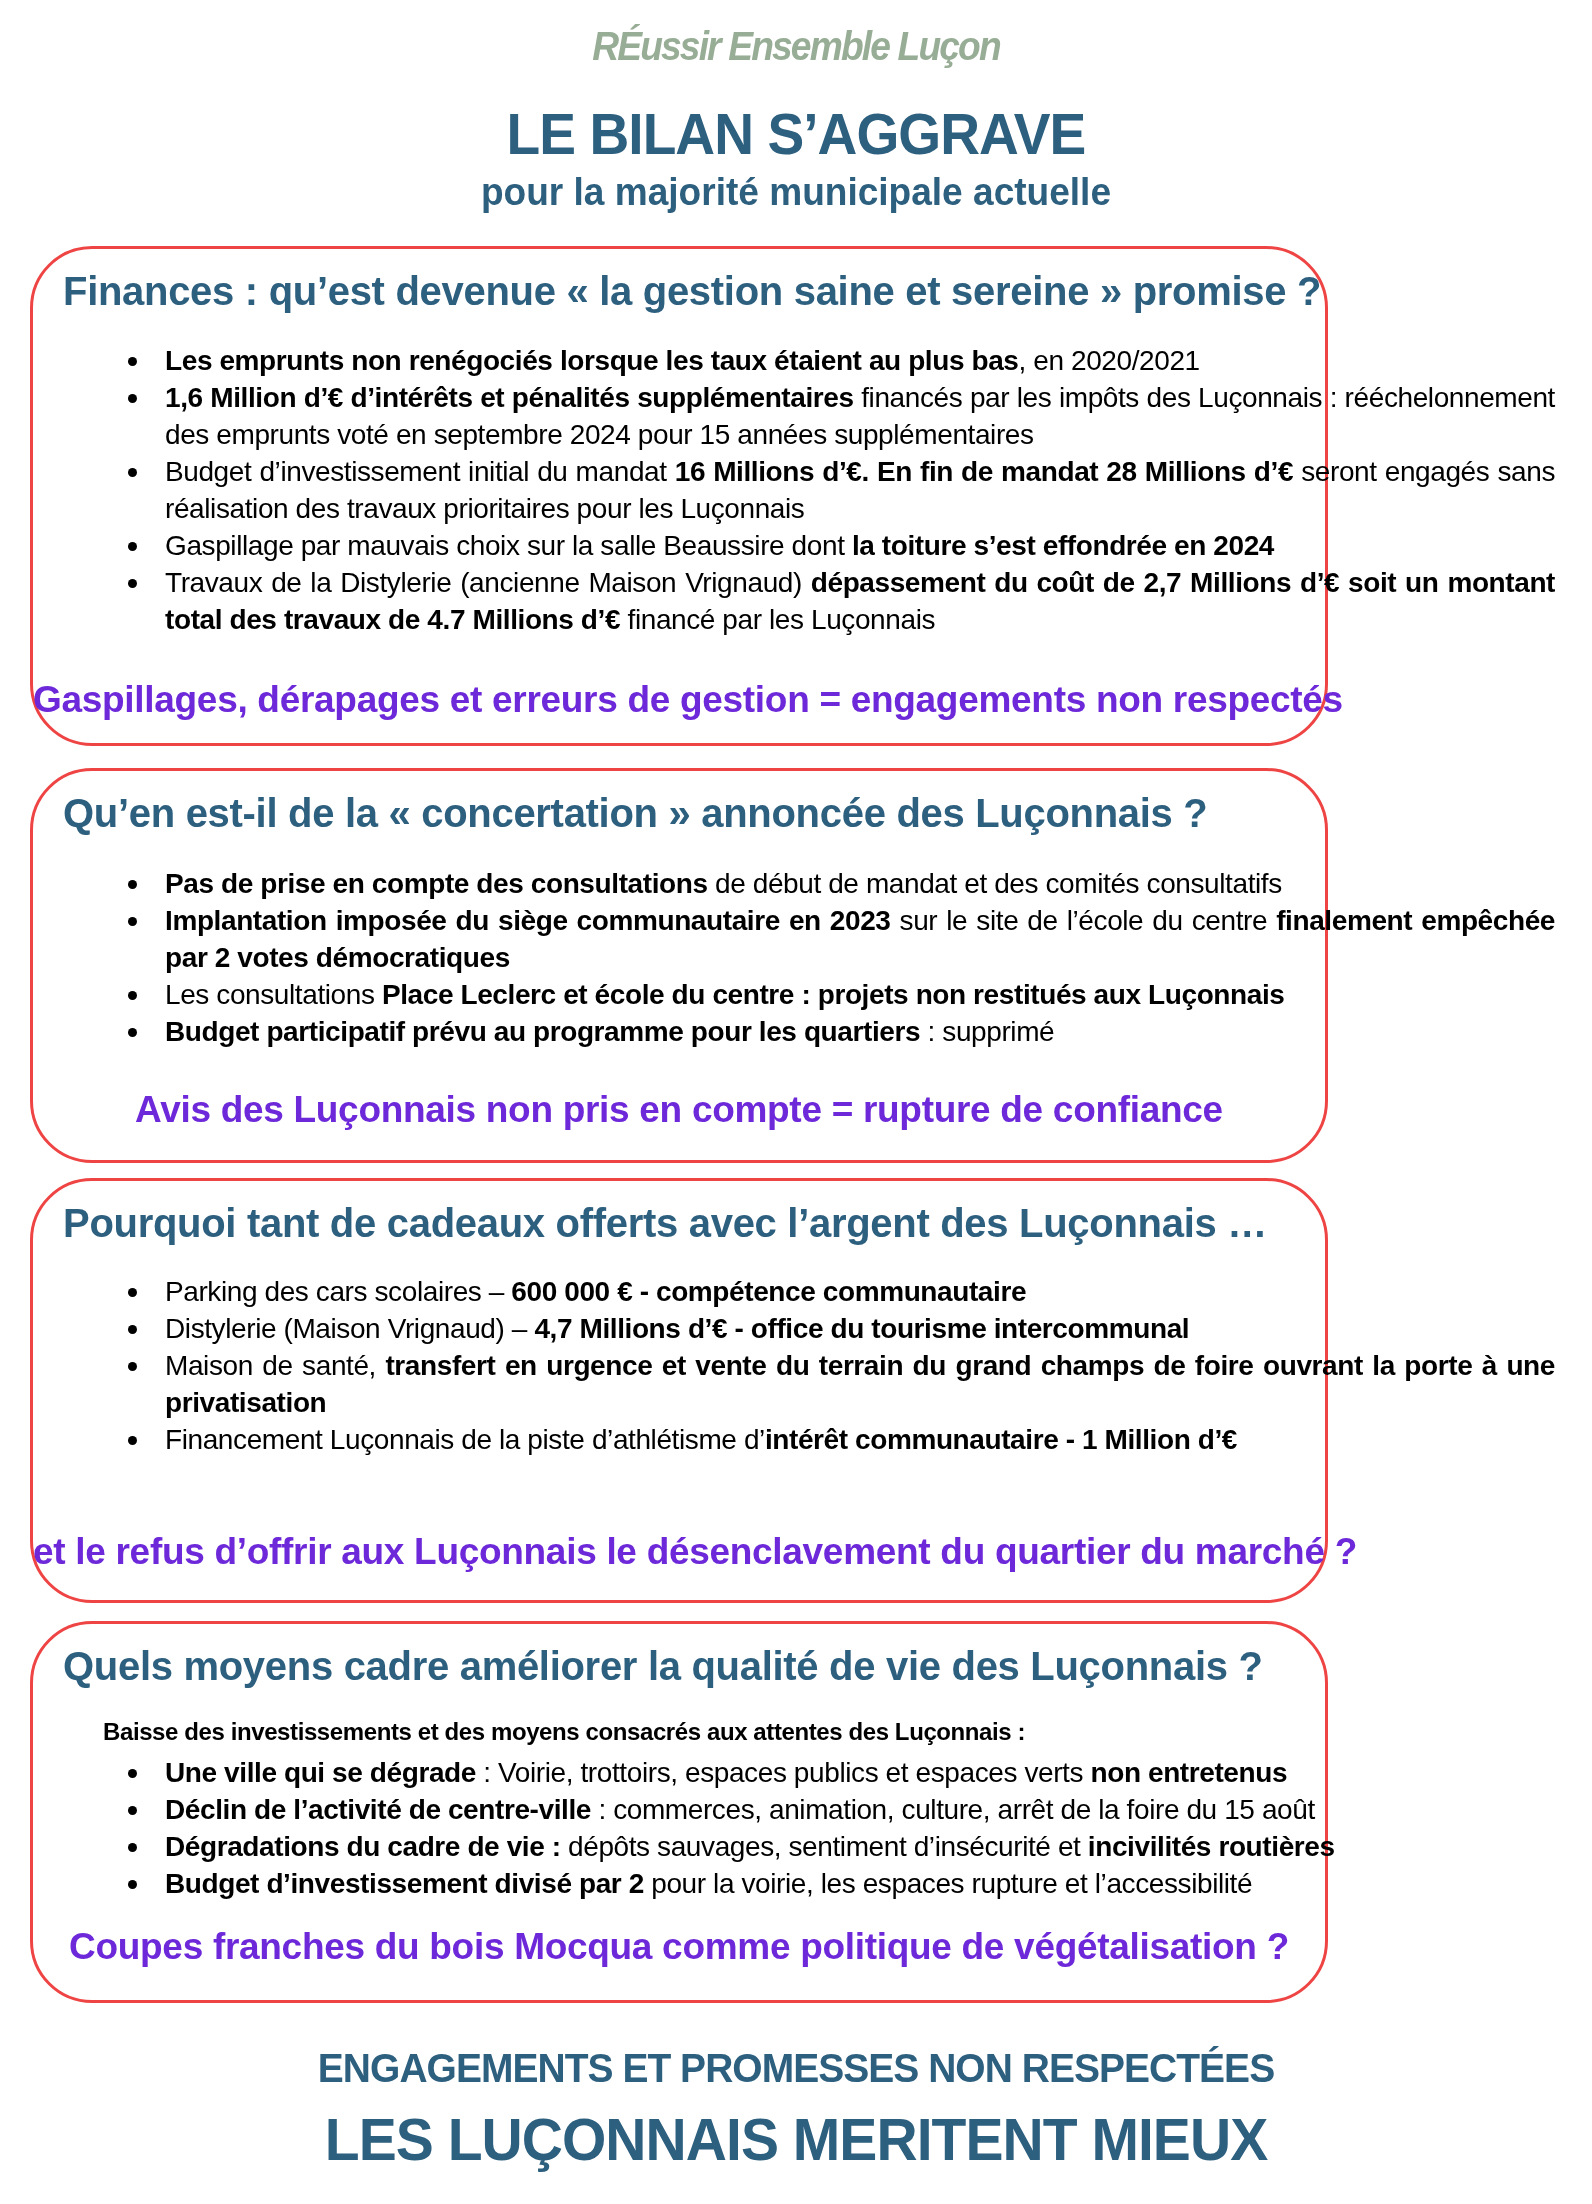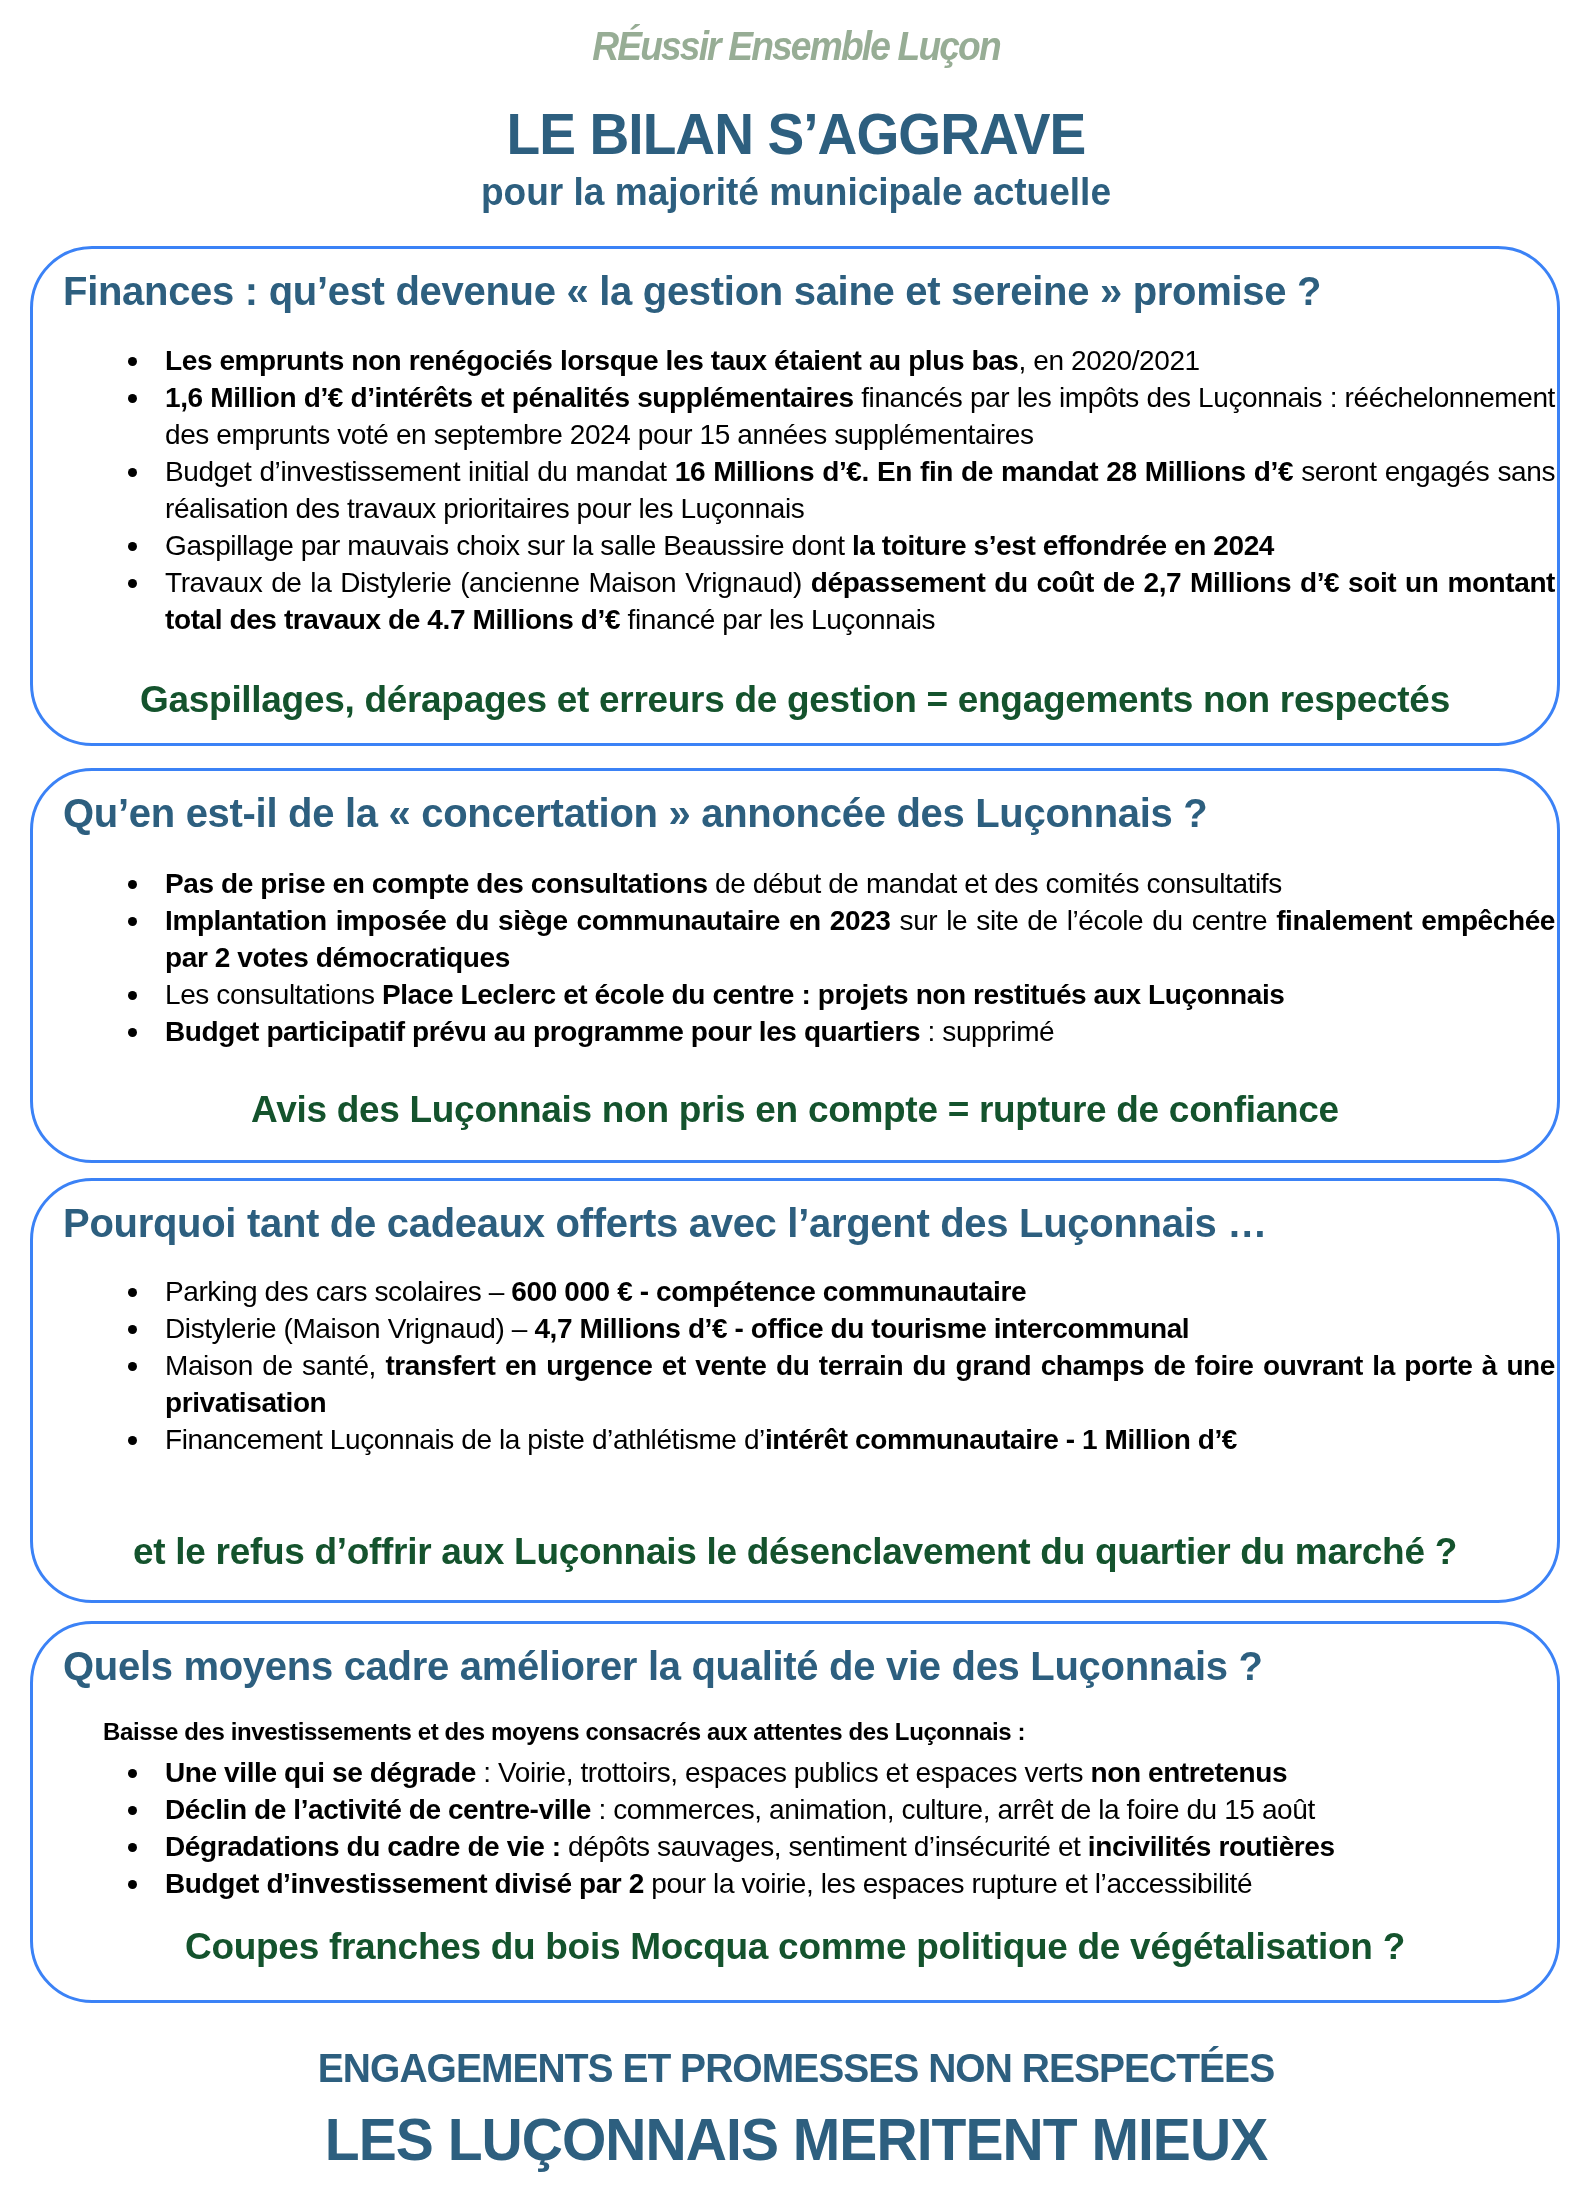--- a/index.html
+++ b/index.html
@@ -5,33 +5,33 @@
   html, body { margin:0; padding:0; background:#ffffff; }
   body { width:1592px; height:2204px; position:relative; overflow:hidden;
          font-family:"Liberation Sans", sans-serif; color:#000; }
   .brand { position:absolute; top:24px; left:0; width:1592px; text-align:center;
            font-size:40px; font-weight:bold; font-style:italic; color:#97ad95;
            letter-spacing:-2px; transform:scaleX(0.93); }
   .main-title { position:absolute; top:100px; left:0; width:1592px; text-align:center;
            font-size:58px; font-weight:bold; color:#2d5f7f; letter-spacing:-1px; transform:scaleX(0.95); }
   .subtitle { position:absolute; top:170px; left:0; width:1592px; text-align:center;
            font-size:39px; font-weight:bold; color:#2d5f7f; transform:scaleX(0.95); }
-  .box { position:absolute; left:30px; width:1530px; border:3px solid #3b82f6;
+  .box { position:absolute; left:30px; width:1298px; border:3px solid #ef4444;
          border-radius:62px; box-sizing:border-box; }
   .box-title { position:absolute; left:30px; font-size:40px; font-weight:bold; color:#2d5f7f;
                white-space:nowrap; letter-spacing:-0.3px; }
   ul.items { position:absolute; margin:0; padding:0; list-style:none; }
   ul.items li { position:relative; padding-left:0; font-size:28px; line-height:37px;
                 letter-spacing:-0.4px; }
   ul.items li::before { content:""; position:absolute; left:-37px; top:15px; width:9px; height:9px;
                         border-radius:50%; background:#000; }
   ul.items li.justify { text-align:justify; text-align-last:left; }
   .b { font-weight:bold; }
   .conclusion { position:absolute; left:0; width:100%; text-align:center; font-size:37px;
-                font-weight:bold; color:#14532d; white-space:nowrap; letter-spacing:-0.3px; }
+                font-weight:bold; color:#6d28d9; white-space:nowrap; letter-spacing:-0.3px; }
   .intro { position:absolute; font-size:24px; font-weight:bold; letter-spacing:-0.4px; }
   .footer1 { position:absolute; top:2045px; left:0; width:1592px; text-align:center;
              font-size:41px; font-weight:bold; color:#2d5f7f; letter-spacing:-1px; transform:scaleX(0.95); }
   .footer2 { position:absolute; top:2105px; left:0; width:1592px; text-align:center;
              font-size:60px; font-weight:bold; color:#2d5f7f; letter-spacing:-1px; transform:scaleX(0.95); }
 </style>
 </head>
 <body>
 
 <div class="brand">RÉussir Ensemble Luçon</div>

